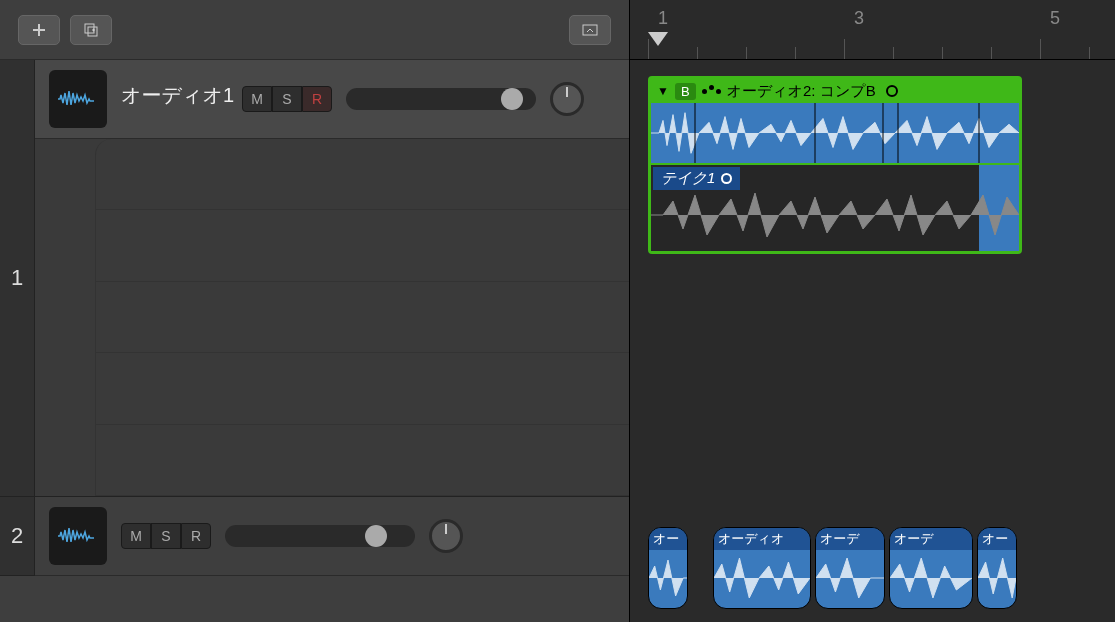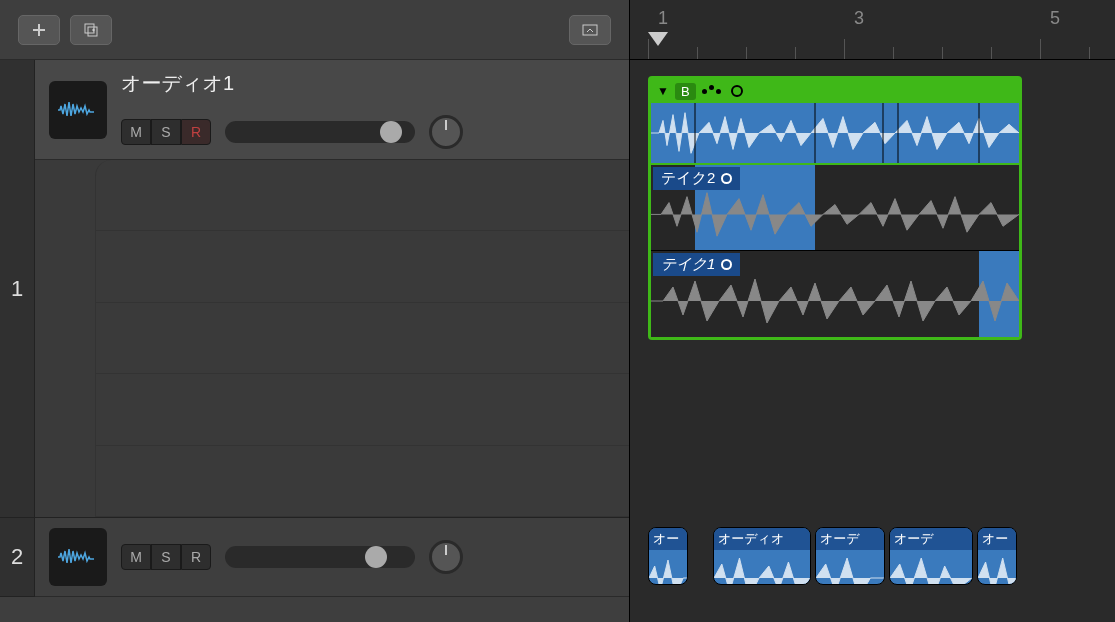--- a/index.html
+++ b/index.html
@@ -9,21 +9,21 @@
   .toolbar { height: 60px; display: flex; align-items: center; padding: 0 18px; gap: 10px; background: #3e3e3e; border-bottom: 1px solid #2a2a2a; }
   .tb-btn { width: 42px; height: 30px; background: #555; border: 1px solid #666; border-radius: 5px; display: flex; align-items: center; justify-content: center; cursor: pointer; }
   .tb-btn svg { width: 18px; height: 18px; }
   .spacer { flex: 1; }
   .tracks { flex: 1; display: flex; flex-direction: column; }
   .track-row { display: flex; }
   .track-num { width: 35px; display: flex; align-items: center; justify-content: center; font-size: 22px; color: #ddd; background: #303030; border-right: 1px solid #222; border-bottom: 1px solid #222; }
   .track-body { flex: 1; }
   .track-head { display: flex; align-items: center; padding: 10px 14px; gap: 14px; border-bottom: 1px solid #2a2a2a; }
   .track-icon { width: 58px; height: 58px; background: #1a1a1a; border-radius: 6px; display: flex; align-items: center; justify-content: center; }
-  .track-info { flex: 1; display: flex; flex-direction: column; gap: 18px; }
+  .track-info { flex: 1; display: flex; flex-direction: row; gap: 8px; }
   .track-name { font-size: 20px; color: #eee; }
   .track-controls { display: flex; align-items: center; gap: 6px; }
   .msr { display: flex; gap: 0; }
   .msr-btn { width: 30px; height: 26px; background: #2e2e2e; border: 1px solid #1a1a1a; display: flex; align-items: center; justify-content: center; font-size: 14px; color: #aaa; cursor: pointer; }
   .msr-btn:first-child { border-radius: 4px 0 0 4px; }
   .msr-btn:last-child { border-radius: 0 4px 4px 0; }
   .msr-btn.rec { color: #c04040; background: #3a2a2a; }
   .vol-slider { width: 190px; height: 22px; background: #2a2a2a; border-radius: 11px; position: relative; margin-left: 8px; }
   .vol-thumb { position: absolute; width: 22px; height: 22px; background: #aaa; border-radius: 50%; top: 0; }
   .pan-knob { width: 34px; height: 34px; background: #555; border: 3px solid #2a2a2a; border-radius: 50%; position: relative; margin-left: 8px; }
@@ -50,21 +50,21 @@
   .take-row { height: 86px; background: #262626; border-bottom: 1px solid #000; position: relative; }
   .take-row:last-child { border-bottom: none; font-style: italic; }
   .take-label { position: absolute; top: 2px; left: 2px; background: #1a4a8a; color: #fff; padding: 2px 8px; font-size: 15px; display: flex; align-items: center; gap: 6px; z-index: 2; }
   .take-label.sub { left: auto; right: 2px; }
   .take-loop { width: 11px; height: 11px; border: 2px solid #fff; border-radius: 50%; }
   .sel-region { position: absolute; top: 0; bottom: 0; background: #3a7abd; }
   .wave-svg { position: absolute; top: 0; left: 0; width: 100%; height: 100%; }
   .wave-path { stroke: #888; stroke-width: 1; fill: #888; }
   .wave-path.active { stroke: #d0e0f0; fill: #d0e0f0; }
   .track2-regions { position: absolute; left: 18px; top: 467px; display: flex; gap: 4px; }
-  .mini-region { width: 40px; height: 58px; background: #3a7abd; border: 1px solid #000; border-radius: 8px; position: relative; overflow: hidden; }
+  .mini-region { width: 40px; height: 82px; background: #3a7abd; border: 1px solid #000; border-radius: 13px; position: relative; overflow: hidden; }
   .mini-region.w1 { width: 40px; }
   .mini-region.w2 { width: 98px; margin-left: 21px; }
   .mini-region.w3 { width: 70px; }
   .mini-region.w4 { width: 84px; }
   .mini-region.w5 { width: 40px; }
   .mini-label { font-size: 13px; color: #fff; padding: 2px 4px; background: rgba(26,74,138,0.8); white-space: nowrap; overflow: hidden; }
 </style>
 </head>
 <body>
 
@@ -177,43 +177,34 @@
     <div class="arrange">
       <div class="comp-folder">
         <div class="comp-header">
           <span class="tri">▼</span>
           <span class="comp-badge">B</span>
           <span class="comp-icon">
               <span></span>
               <span style="margin-top:-4px;"></span>
               <span></span>
             </span>
+          <span>オーディオ2: コンプB</span>
           <span class="comp-loop"></span>
         </div>
         <div class="comp-wave">
           <svg class="wave-svg" viewBox="0 0 368 62" preserveAspectRatio="none">
             <path class="wave-path active" d="M0 31 L8 31 L12 18 L16 44 L22 12 L28 50 L34 10 L40 52 L48 31 L58 20 L66 42 L74 14 L82 48 L90 16 L98 46 L108 31 L120 22 L130 40 L140 18 L150 44 L160 31 L172 16 L182 46 L192 14 L202 48 L212 31 L224 20 L234 42 L244 31 L256 18 L266 44 L276 14 L286 48 L296 31 L308 20 L318 42 L328 16 L338 46 L348 31 L358 22 L368 31" fill="none" stroke-width="1.5"></path>
             <line x1="44" y1="0" x2="44" y2="62" stroke="#000" stroke-width="1"></line>
             <line x1="164" y1="0" x2="164" y2="62" stroke="#000" stroke-width="1"></line>
             <line x1="232" y1="0" x2="232" y2="62" stroke="#000" stroke-width="1"></line>
             <line x1="247" y1="0" x2="247" y2="62" stroke="#000" stroke-width="1"></line>
             <line x1="328" y1="0" x2="328" y2="62" stroke="#000" stroke-width="1"></line>
           </svg>
         </div>
         <div class="take-row">
-          <div class="sel-region" style="left:44px;width:120px;"></div>
-          <div class="take-label">
-              <span>テイク2</span>
-              <span class="take-loop"></span>
-            </div>
-          <svg class="wave-svg" viewBox="0 0 368 86" preserveAspectRatio="none">
-            <path class="wave-path" d="M0 50 L10 50 L18 38 L26 62 L36 32 L46 68 L56 28 L66 72 L76 50 L88 34 L100 66 L112 30 L124 70 L136 50 L148 38 L160 62 L172 50 L184 40 L196 60 L208 50 L220 38 L232 62 L244 34 L256 66 L268 50 L280 36 L292 64 L304 32 L316 68 L328 50 L340 38 L352 62 L368 50"></path>
-          </svg>
-        </div>
-        <div class="take-row">
           <div class="sel-region" style="left:328px;width:40px;"></div>
           <div class="take-label">
               <span>テイク1</span>
               <span class="take-loop"></span>
             </div>
           <svg class="wave-svg" viewBox="0 0 368 86" preserveAspectRatio="none">
             <path class="wave-path" d="M0 50 L12 50 L22 36 L32 64 L44 30 L56 70 L68 50 L80 34 L92 66 L104 28 L116 72 L128 50 L140 36 L152 64 L164 32 L176 68 L188 50 L200 36 L212 64 L224 50 L236 34 L248 66 L260 30 L272 70 L284 50 L296 36 L308 64 L320 50 L332 30 L344 70 L356 32 L368 50"></path>
           </svg>
         </div>
       </div>

